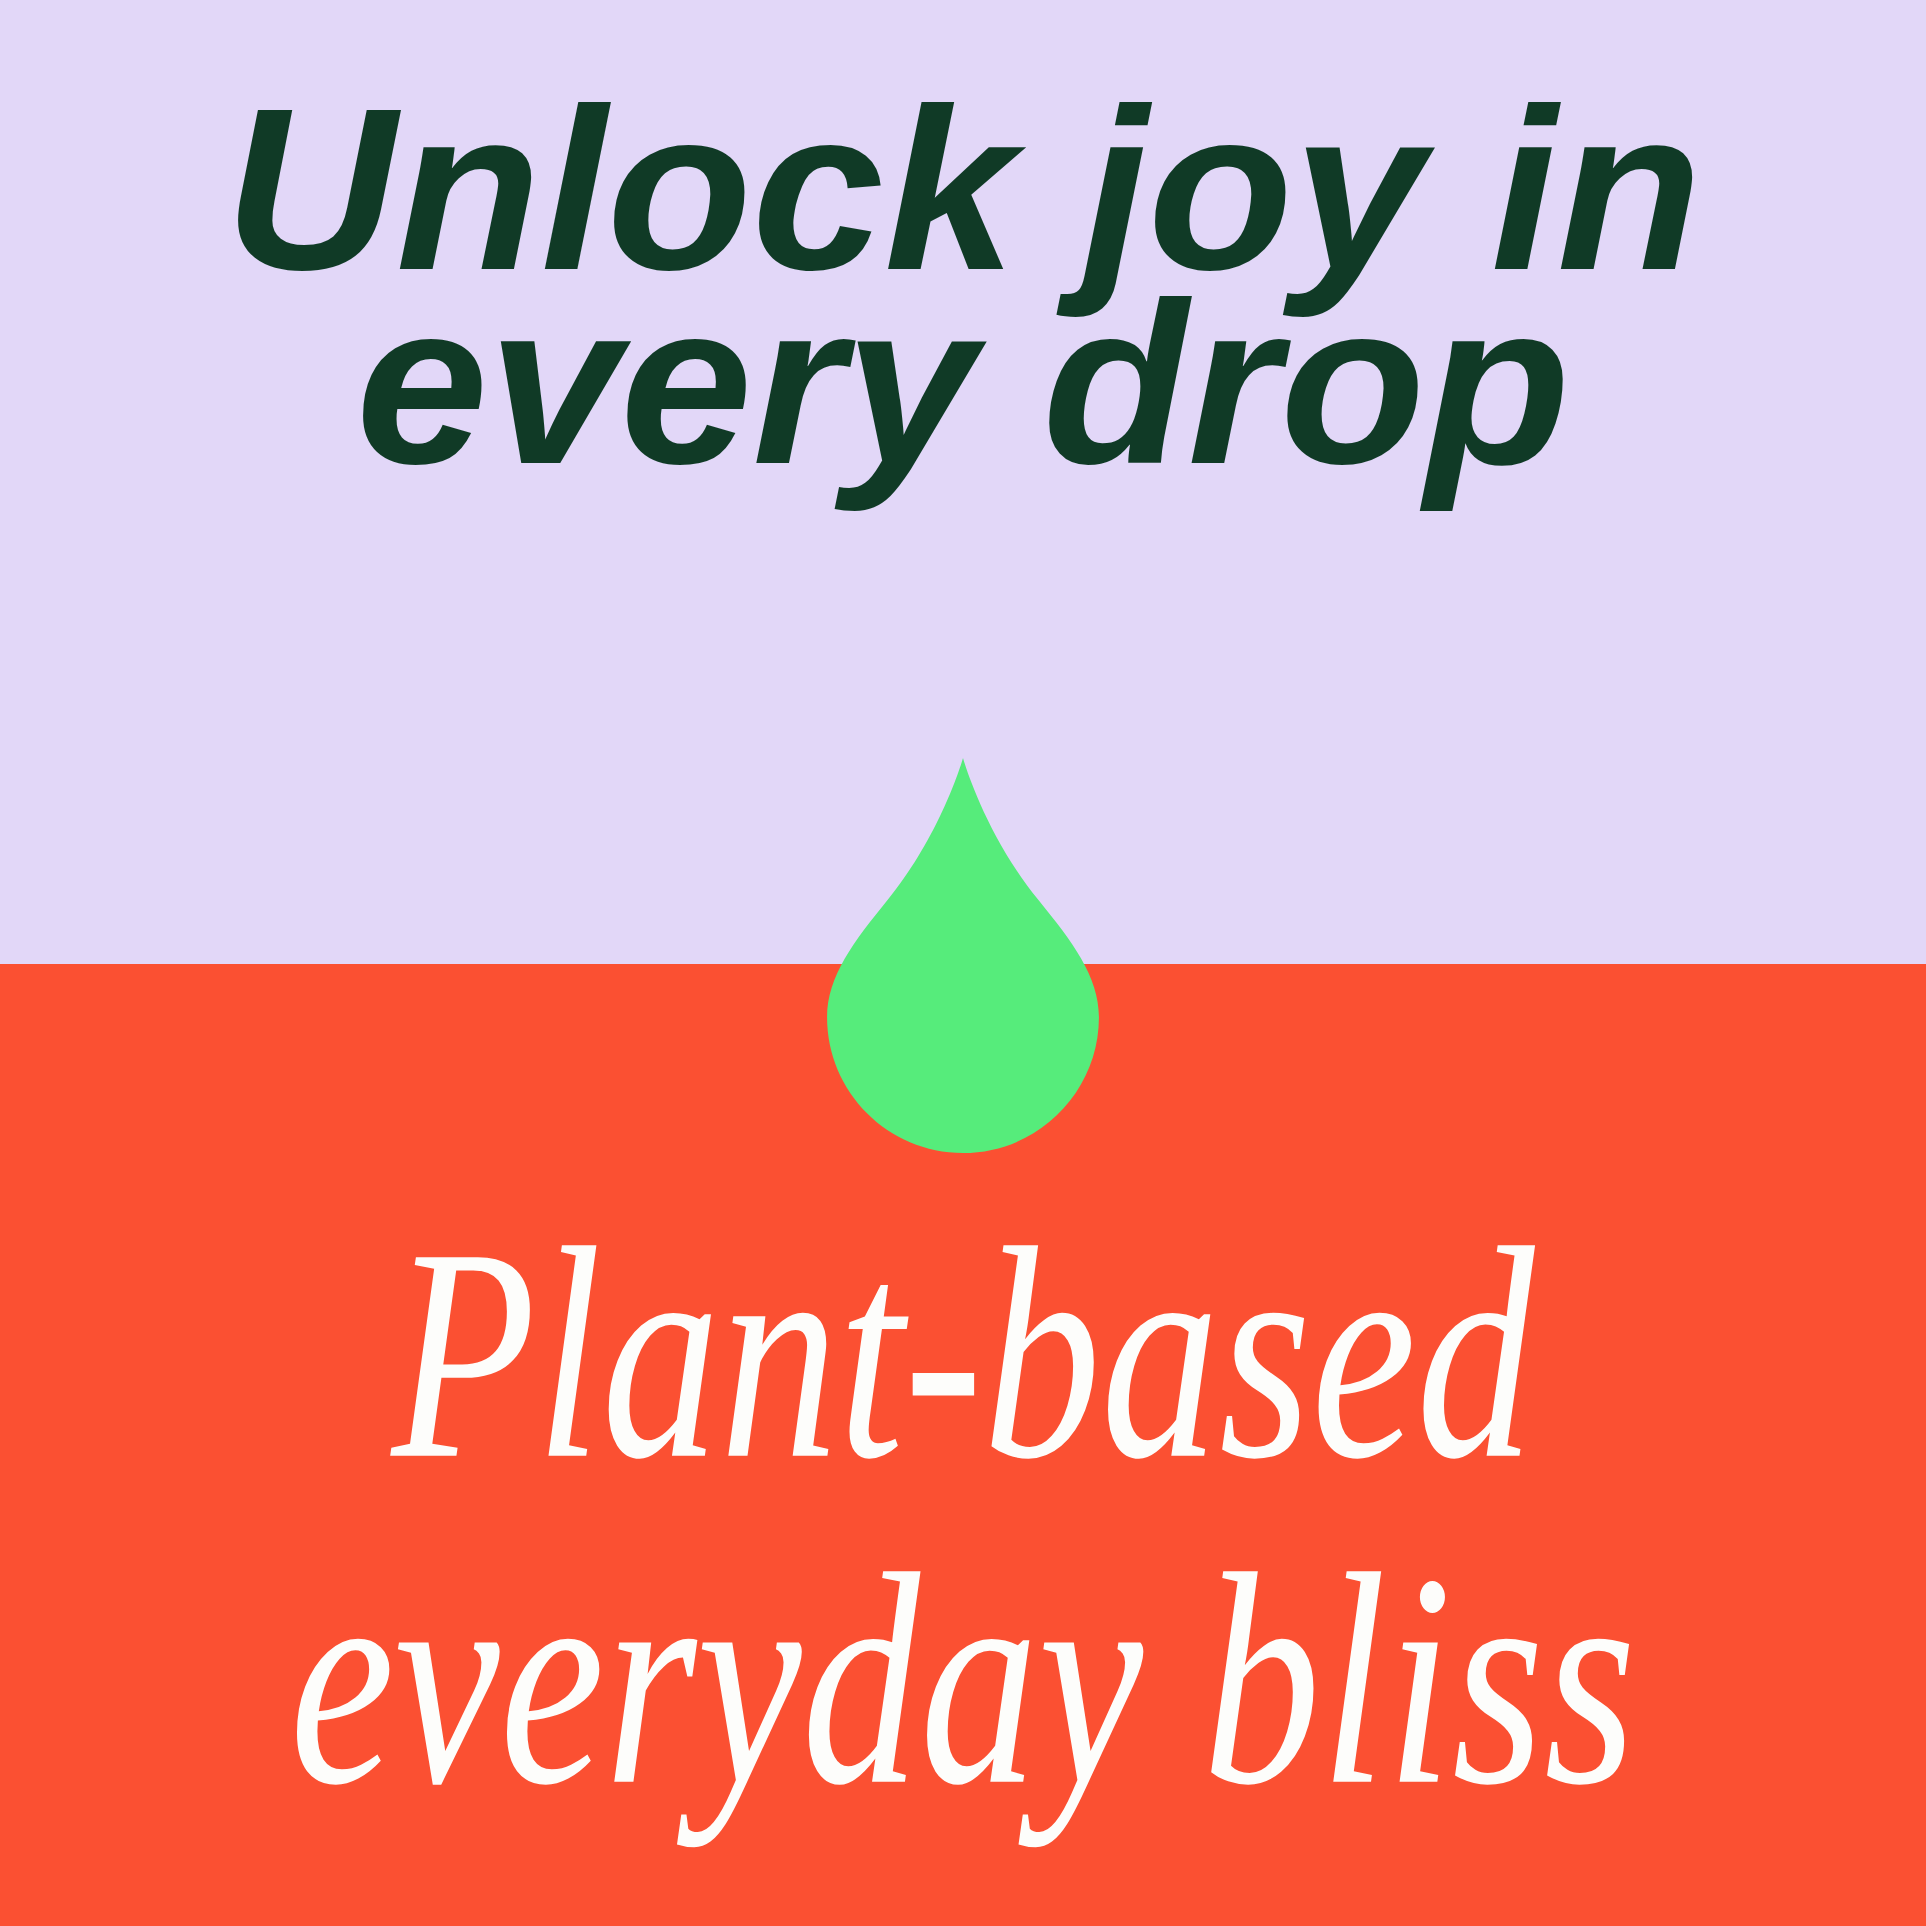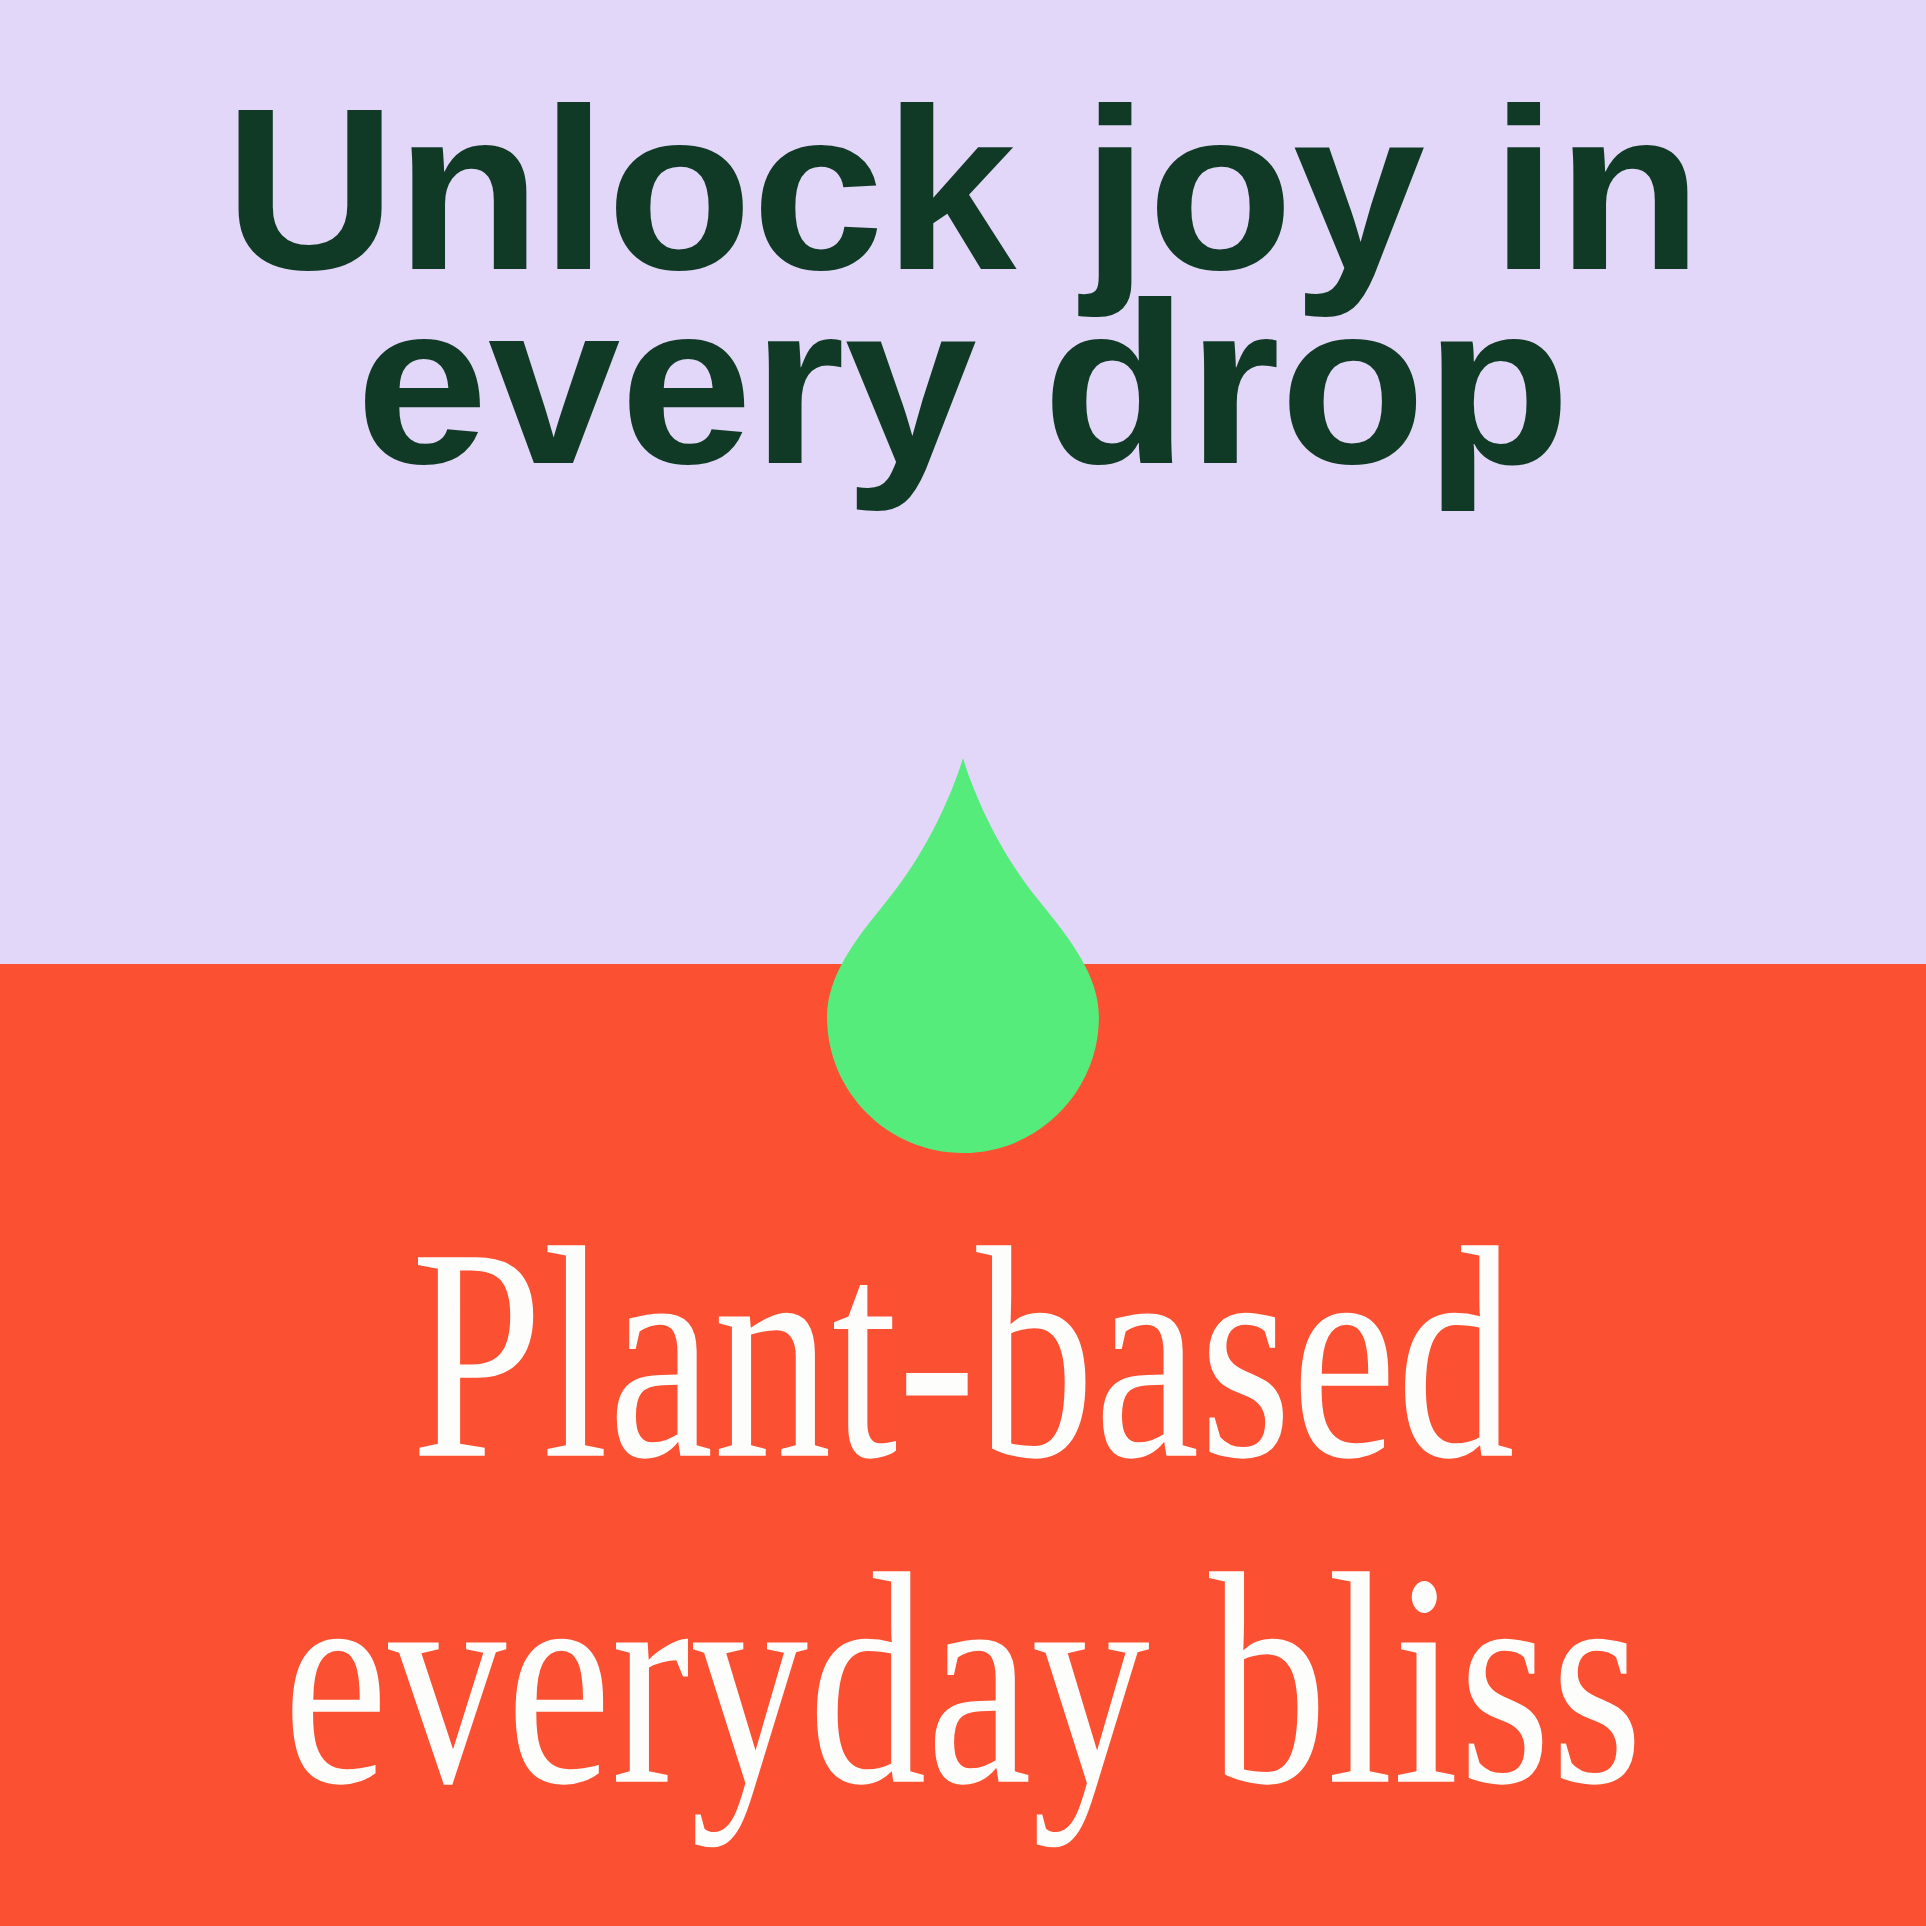--- a/index.html
+++ b/index.html
@@ -7,20 +7,21 @@
     padding: 0;
     background: #ffffff;
   }
 
   #poster {
     position: relative;
     width: 1926px;
     height: 1926px;
     overflow: hidden;
     font-family: "Liberation Sans", sans-serif;
+    font-style: italic;
   }
 
   
   .half {
     position: absolute;
     left: 0;
     width: 1926px;
   }
   .half-top {
     top: 0;

